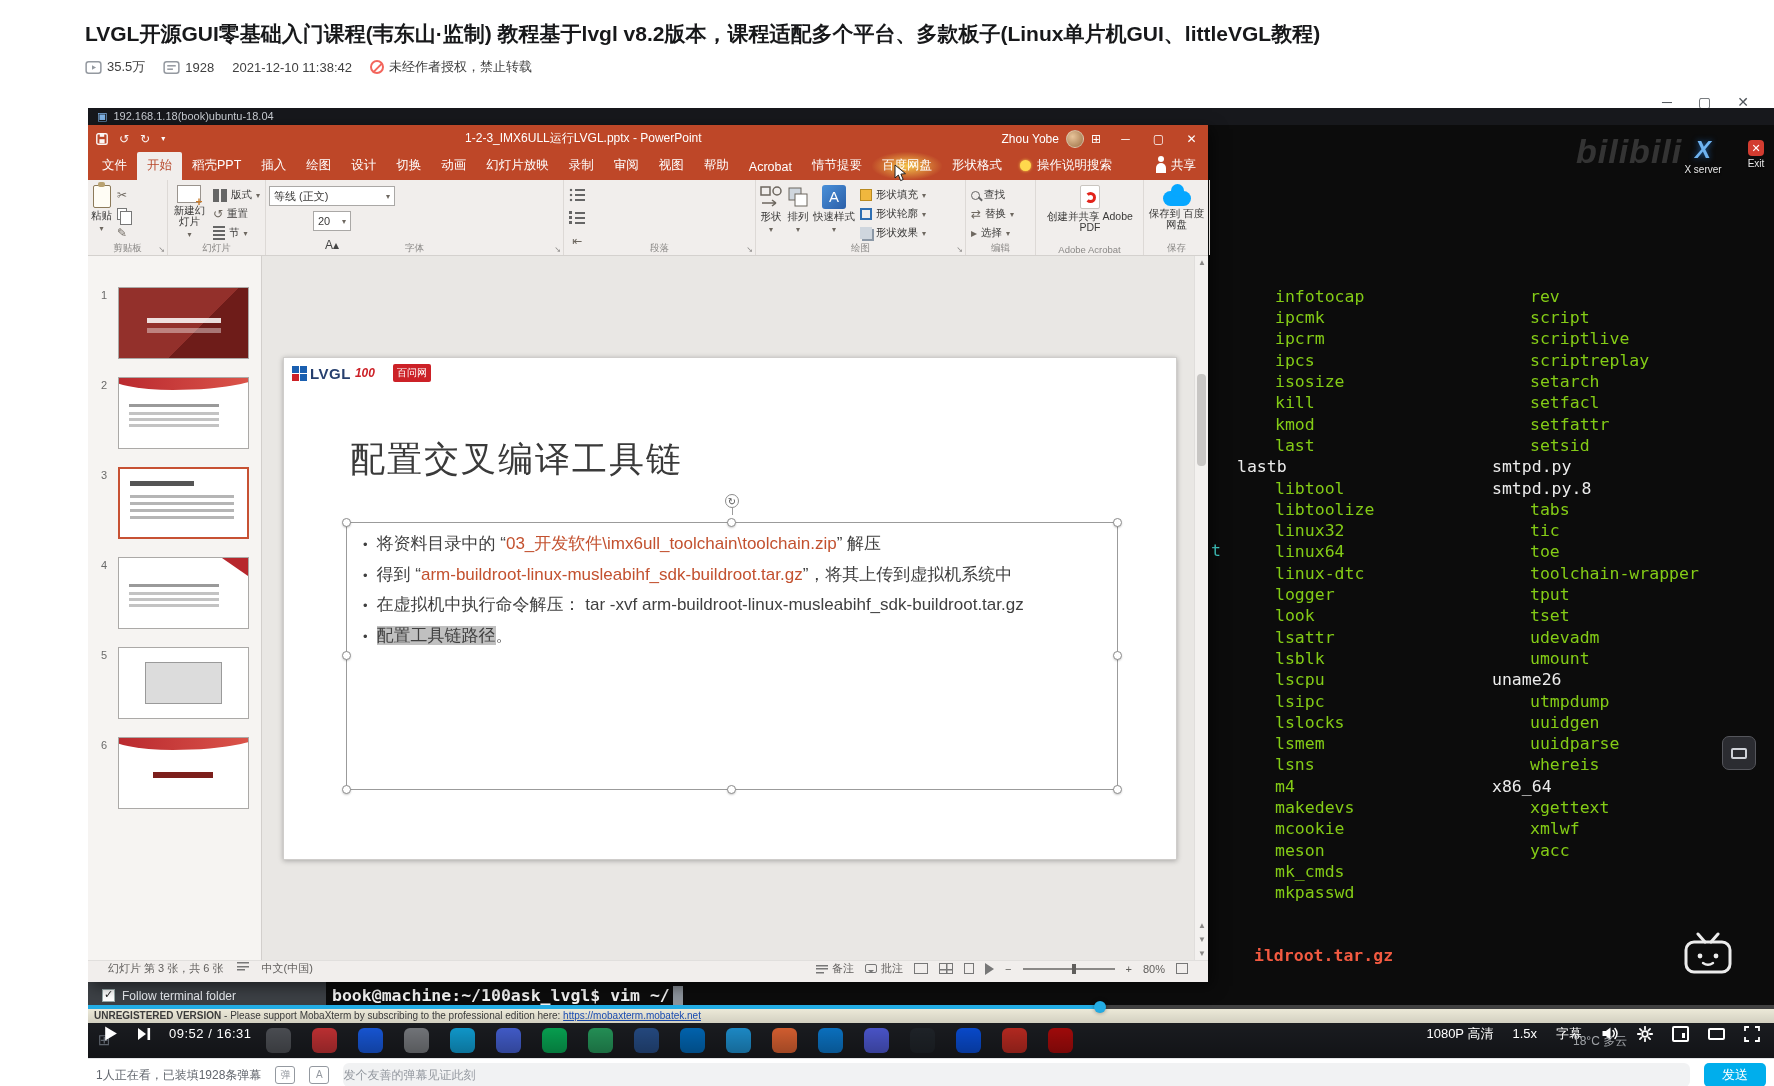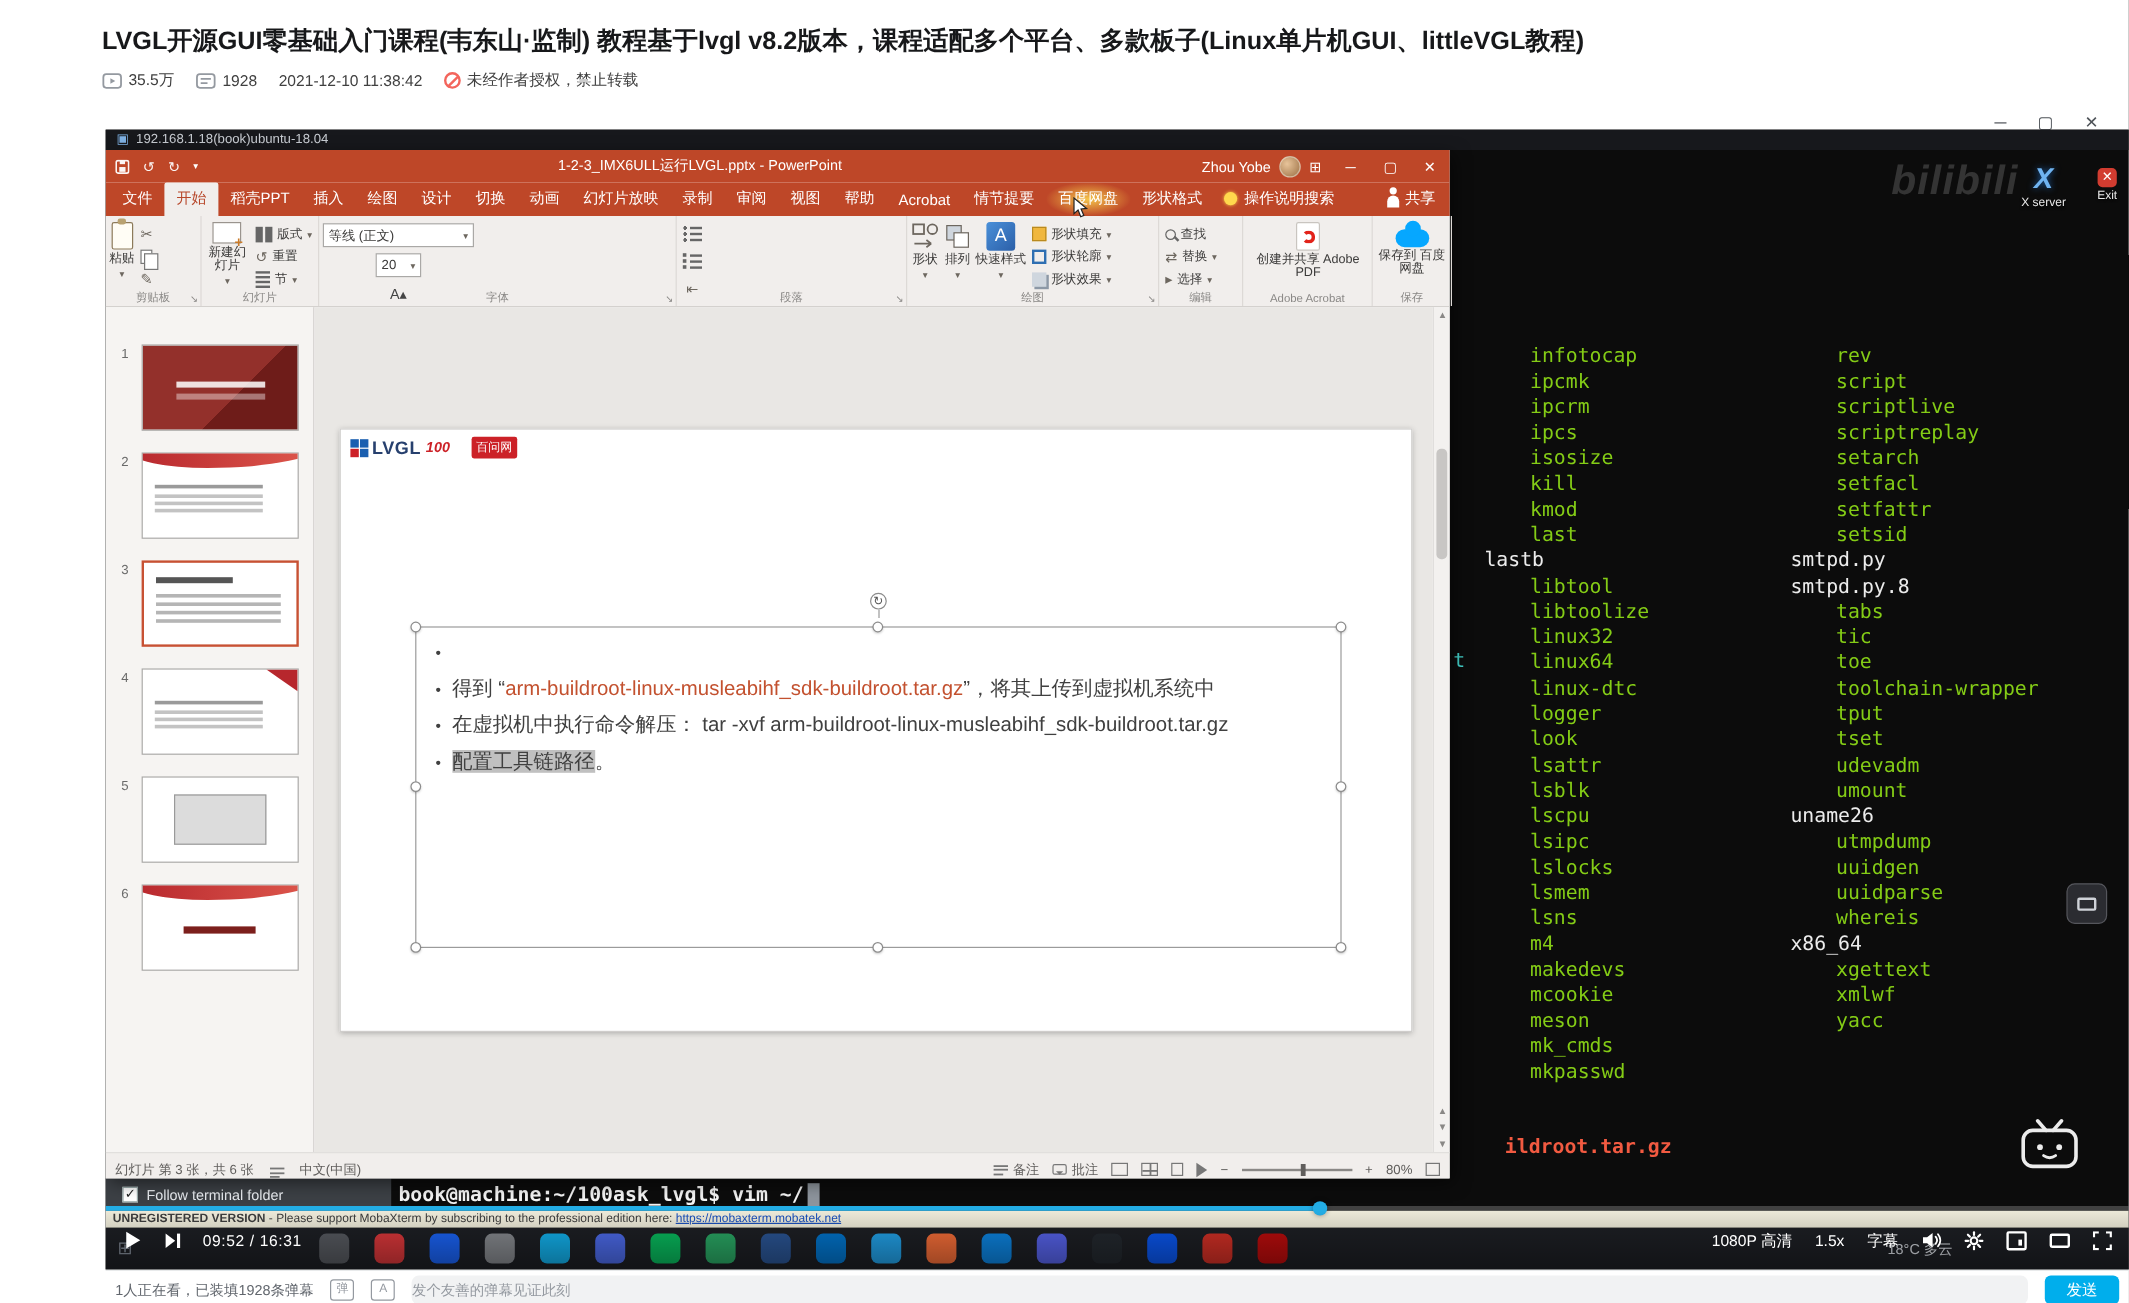--- a/index.html
+++ b/index.html
@@ -176,21 +176,21 @@
   .txframe { position:absolute; left:62px; top:164px; width:772px; height:268px; border:1px solid #9b9b9b; }
   .hnd { position:absolute; width:9px; height:9px; border-radius:50%; background:#fff; border:1px solid #8c8c8c; box-shadow:0 1px 2px rgba(0,0,0,.2); }
   .rot { position:absolute; left:50%; top:-29px; margin-left:-7px; width:14px; height:14px; border-radius:50%; background:#fff; border:1px solid #8c8c8c; font-size:10px; line-height:13px; text-align:center; color:#555; }
   .rot::after { content:''; position:absolute; left:6px; top:13px; width:1px; height:7px; background:#9b9b9b; }
   .bullets { position:absolute; left:16px; top:11px; font-size:17px; color:#404040; }
   .bline { display:flex; align-items:baseline; margin-bottom:10px; line-height:19.5px; white-space:nowrap; }
   .bline .bu { font-size:13px; margin-right:9px; color:#404040; }
   .em { color:#c3512f; }
   .hl { background:#c0c0c0; }
 
-  .ppt-status { position:absolute; left:0; bottom:0; width:100%; height:22px; background:#f1eeec; border-top:1px solid #e1dfdd; display:flex; align-items:flex-end; font-size:11px; color:#605e5c; padding:0 8px; gap:13px; }
+  .ppt-status { position:absolute; left:0; bottom:0; width:100%; height:22px; background:#f1eeec; border-top:1px solid #e1dfdd; display:flex; align-items:flex-start; font-size:11px; color:#605e5c; padding:0 20px; gap:13px; }
   .ps-right { margin-left:auto; display:flex; align-items:center; gap:11px; }
   .i-note { width:12px; height:10px; background-image:linear-gradient(#777,#777),linear-gradient(#777,#777),linear-gradient(#777,#777); background-size:12px 1.5px,12px 1.5px,8px 1.5px; background-position:0 1px,0 4.5px,0 8px; background-repeat:no-repeat; display:inline-block; }
   .i-cmt { width:12px; height:9px; border:1.5px solid #777; border-radius:2px; position:relative; display:inline-block; }
   .i-cmt::after { content:''; position:absolute; left:2px; bottom:-4px; border:3px solid transparent; border-top-color:#777; }
   .vbtn { width:14px; height:11px; border:1.5px solid #777; display:inline-block; }
   .vbtn.grid { background-image:linear-gradient(#777,#777),linear-gradient(#777,#777); background-size:1.5px 11px,14px 1.5px; background-position:6px 0,0 4.5px; background-repeat:no-repeat; }
   .vbtn.tri { border:none; width:0; height:0; border-style:solid; border-width:6px 0 6px 9px; border-color:transparent transparent transparent #777; }
   .zslider { width:92px; height:2px; background:#8a8886; position:relative; display:inline-block; }
   .zslider::after { content:''; position:absolute; left:54%; top:-4px; width:4px; height:10px; background:#605e5c; }
 </style>
@@ -648,35 +648,37 @@
           <span class="logo-grid">
               <i></i>
               <i></i>
               <i></i>
               <i></i>
             </span>
           <span class="logo-lvgl">LVGL</span>
           <span class="logo-100">100</span>
           <span class="logo-bw">百问网</span>
         </div>
+        <div class="slide-title">配置交叉编译工具链</div>
 
         <div class="txframe">
           <span class="rot">↻</span>
           <span class="hnd" style="left:-5px;top:-5px"></span>
           <span class="hnd" style="left:50%;margin-left:-5px;top:-5px"></span>
           <span class="hnd" style="right:-5px;top:-5px"></span>
           <span class="hnd" style="left:-5px;top:50%;margin-top:-5px"></span>
           <span class="hnd" style="right:-5px;top:50%;margin-top:-5px"></span>
           <span class="hnd" style="left:-5px;bottom:-5px"></span>
           <span class="hnd" style="left:50%;margin-left:-5px;bottom:-5px"></span>
           <span class="hnd" style="right:-5px;bottom:-5px"></span>
 
           <div class="bullets">
             <div class="bline">
               <span class="bu">•</span>
+              <span><span>将资料目录中的 “</span><span class="em">03_开发软件\imx6ull_toolchain\toolchain.zip</span><span>” 解压</span></span>
             </div>
             <div class="bline">
               <span class="bu">•</span>
               <span><span>得到 “</span><span class="em">arm-buildroot-linux-musleabihf_sdk-buildroot.tar.gz</span><span>”，将其上传到虚拟机系统中</span></span>
             </div>
             <div class="bline">
               <span class="bu">•</span>
               <span>在虚拟机中执行命令解压： tar -xvf arm-buildroot-linux-musleabihf_sdk-buildroot.tar.gz</span>
             </div>
             <div class="bline">

